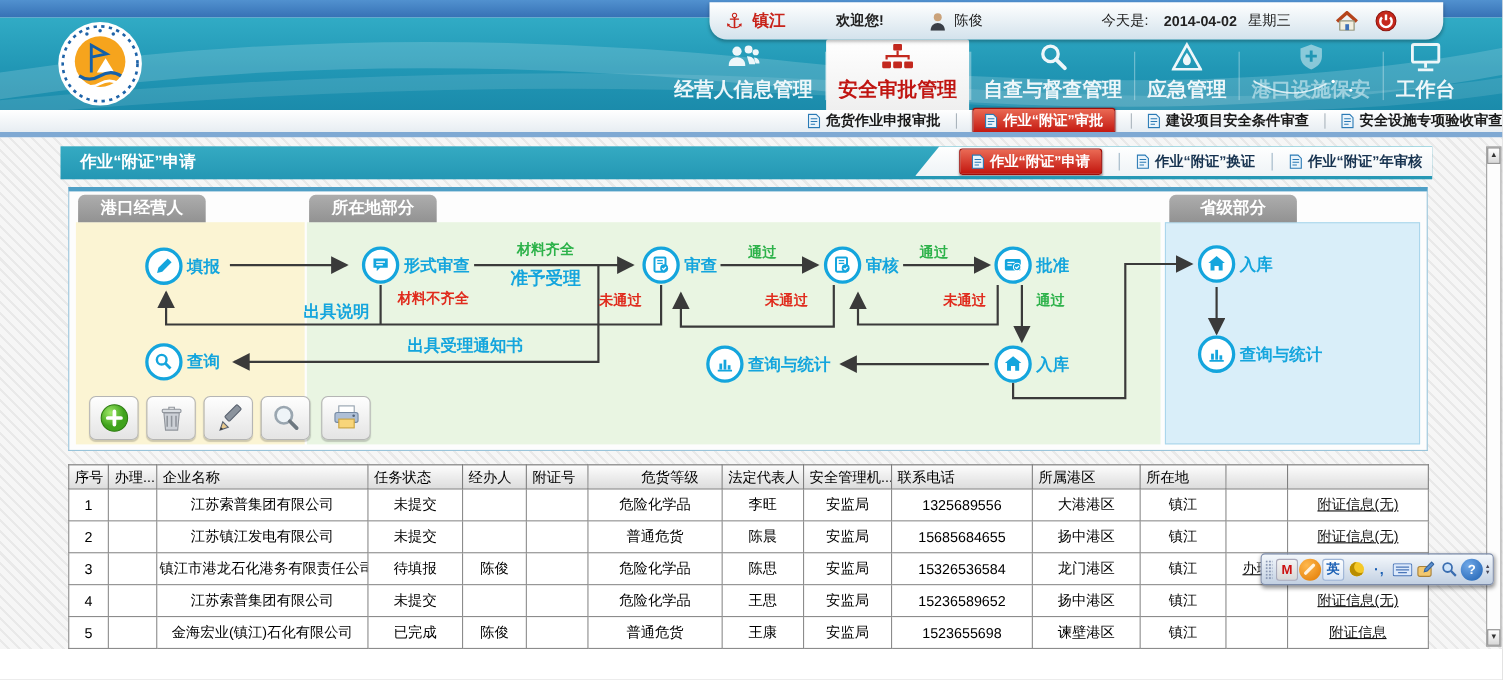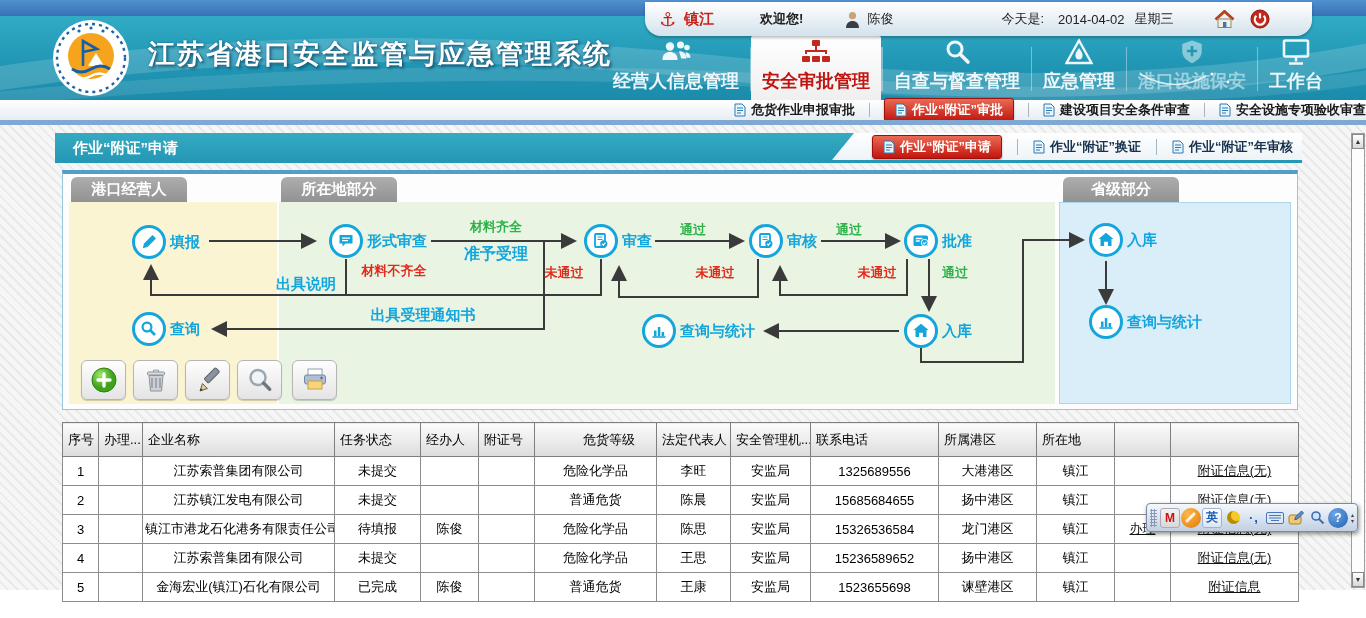--- a/index.html
+++ b/index.html
@@ -12,21 +12,21 @@
     background:linear-gradient(#5191cf,#3671b5); }
   .welcome { position:absolute; left:645px; top:2px; width:667px; height:34px; z-index:30;
     background:linear-gradient(#ffffff,#d3e2ec); border-radius:0 0 16px 16px;
     box-shadow:0 2px 3px rgba(0,0,0,.25); display:flex; align-items:center; font-size:13px; color:#222; }
   .anchor { color:#c8231a; font-size:19px; margin-left:14px; font-weight:bold; }
   .region { color:#c8231a; font-weight:bold; font-size:15px; margin-left:8px; }
   .welcome-txt { margin-left:46px; font-weight:bold; }
   .avatar { margin-left:42px; display:inline-flex; }
   .username { margin-left:7px; }
   .today { margin-left:108px; }
-  .date { margin-left:14px; }
+  .date { margin-left:14px;font-weight:bold; }
   .weekday { margin-left:10px; }
   .mini-btn { margin-left:0; display:inline-flex; cursor:pointer; }
   .home-b { margin-left:40px; } .power-b { margin-left:15px; }
 
   
   .header { position:absolute; left:0; top:16px; width:1366px; height:84px; overflow:hidden;
     background:linear-gradient(180deg,#31abc5 0%,#2197b5 55%,#1b8bab 100%); }
   .waves { position:absolute; left:0; top:0; pointer-events:none; }
   .logo { position:absolute; left:52px; top:3px; }
   .sys-title { position:absolute; left:148px; top:20px; color:#fff; font-size:27px; font-weight:bold;
@@ -98,21 +98,21 @@
 
   
   .toolbtn { position:absolute; width:45px; height:40px; border:1px solid #b5b5b5; border-radius:6px;
     background:linear-gradient(#fefefe,#e4e4e4); display:flex; align-items:center; justify-content:center;
     box-shadow:0 1px 1px rgba(0,0,0,.18); cursor:pointer; z-index:5; }
 
   
   .datatable { position:absolute; left:62px; top:422px; width:1236px; border-collapse:collapse;
     table-layout:fixed; z-index:6; background:#fff; font-size:13px; }
   .datatable th { background:linear-gradient(#fcfcfc,#dcdcdc); border:1px solid #7f7f7f;
-    font-weight:normal; height:34px; text-align:left; padding:0 0 0 5px; white-space:nowrap; overflow:hidden; }
+    font-weight:normal; height:22px; text-align:left; padding:0 0 0 5px; white-space:nowrap; overflow:hidden; }
   .datatable td { border:1px solid #8c8c8c; height:29px; text-align:center; background:#fff;
     white-space:nowrap; overflow:hidden; padding:0 2px; }
   .cell-link { text-decoration:underline; color:#111; cursor:pointer; }
 
   
   .ime { position:absolute; left:1146px; top:503px; height:29px; z-index:50;
     background:linear-gradient(#f4f8fc,#c2d0e2); border:1px solid #7b8aa8; border-radius:4px;
     box-shadow:1px 2px 4px rgba(0,0,0,.45); display:flex; align-items:center; padding:0 3px; gap:1px; }
   .ime-grip { width:7px; height:18px; margin-right:2px;
     background-image:radial-gradient(#8a98b5 1px, transparent 1.2px); background-size:3px 3px; cursor:grab; }
@@ -186,21 +186,20 @@
         <circle cx="39" cy="37" r="23" fill="#f6a41d"></circle>
         <path d="M31 47V22l14 8-14 3" fill="none" stroke="#1460a8" stroke-width="2.6"></path>
         <path d="M44 34l8 13H36z" fill="#fff"></path>
         <path d="M20 50q9 6 19 0t19 0" fill="none" stroke="#1460a8" stroke-width="3"></path>
         <path d="M22 57q8.5 5 17 0t17 0" fill="none" stroke="#fff" stroke-width="2.4"></path>
         <circle cx="27" cy="12" r="1.6" fill="#1e63a8"></circle>
           <circle cx="39" cy="9" r="1.6" fill="#1e63a8"></circle>
           <circle cx="51" cy="12" r="1.6" fill="#1e63a8"></circle>
       </svg>
     </span>
-    <div class="sys-title">江苏省港口安全监管与应急管理系统</div>
 
     <div class="nav">
       <div class="tab">
         <span class="ticon">
           <svg width="32" height="28" viewBox="0 0 32 28" fill="#eef7fa">
               <circle cx="10" cy="8.5" r="4.2"></circle>
               <path d="M2.5 21c0-4.4 3.4-7 7.5-7s7.5 2.6 7.5 7v1h-15z"></path>
               <circle cx="20.5" cy="7" r="3.6"></circle>
               <path d="M19 13.2c4-.3 7.4 2.3 7.4 6.3v1h-5.2"></path>
               <circle cx="27" cy="9.5" r="2.8"></circle>

